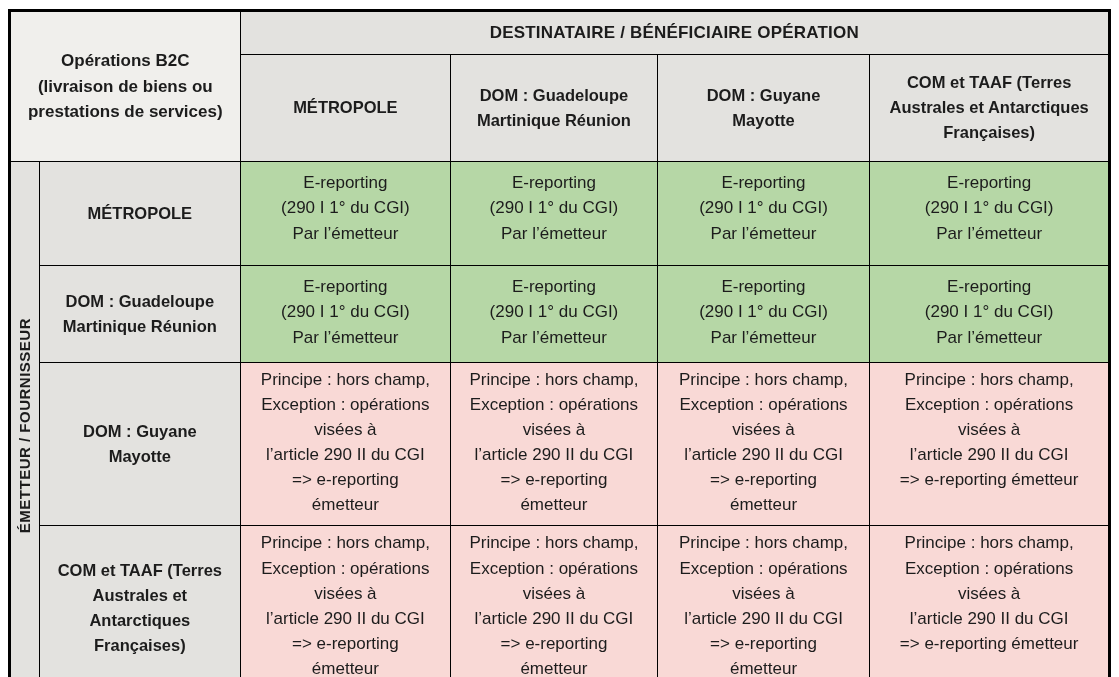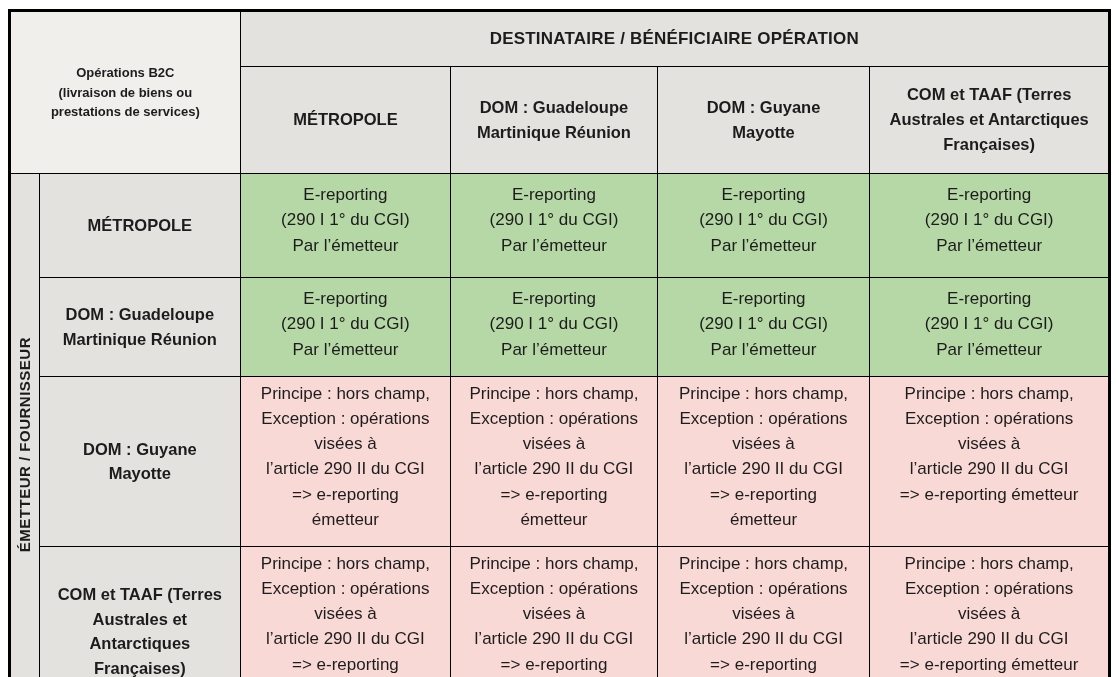--- a/index.html
+++ b/index.html
@@ -22,42 +22,42 @@
     border-collapse:collapse;
     table-layout:fixed;
     width:1103px;
     border:3px solid var(--border);
   }
   td{
     border:1px solid var(--border);
     text-align:center;
     vertical-align:middle;
     white-space:pre-line;
-    padding:14px 6px;
+    padding:8px 6px;
     line-height:1.5;
   }
   
   col.c-strip{width:30px;}
   col.c-rowhead{width:200px;}
   col.c-1{width:210px;}
   col.c-2{width:206px;}
   col.c-3{width:212px;}
   col.c-4{width:239px;}
   
   tr.tr-desthead{height:38px;}
   tr.tr-colhead{height:107px;}
   tr.tr-r0{height:104px;}
   tr.tr-r1{height:97px;}
   tr.tr-r2{height:154px;}
   tr.tr-r3{height:152px;}
 
   td.corner{
     background:var(--corner_bg);
     font-weight:bold;
-    font-size:13px;
+    font-size:17px;
     margin-top:32px;
   }
   td.dest-header{
     background:var(--header_bg);
     font-weight:bold;
     font-size:17px;
     letter-spacing:0.2px;
   }
   td.col-header{
     background:var(--header_bg);

